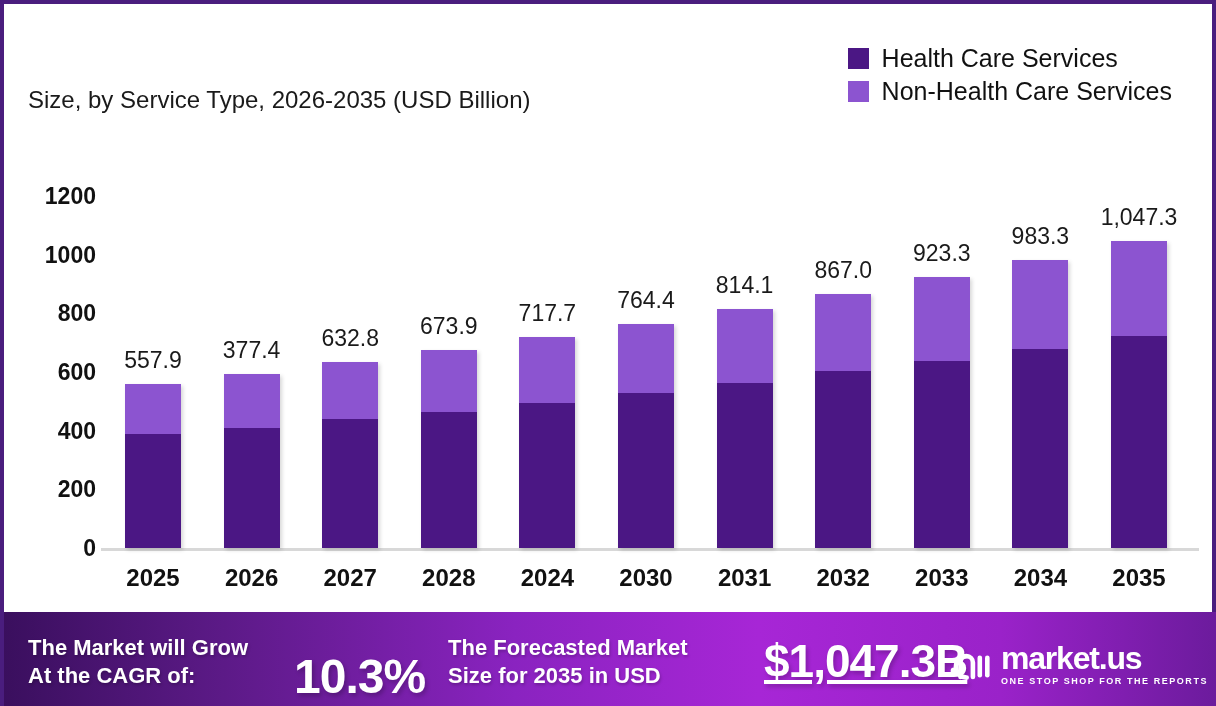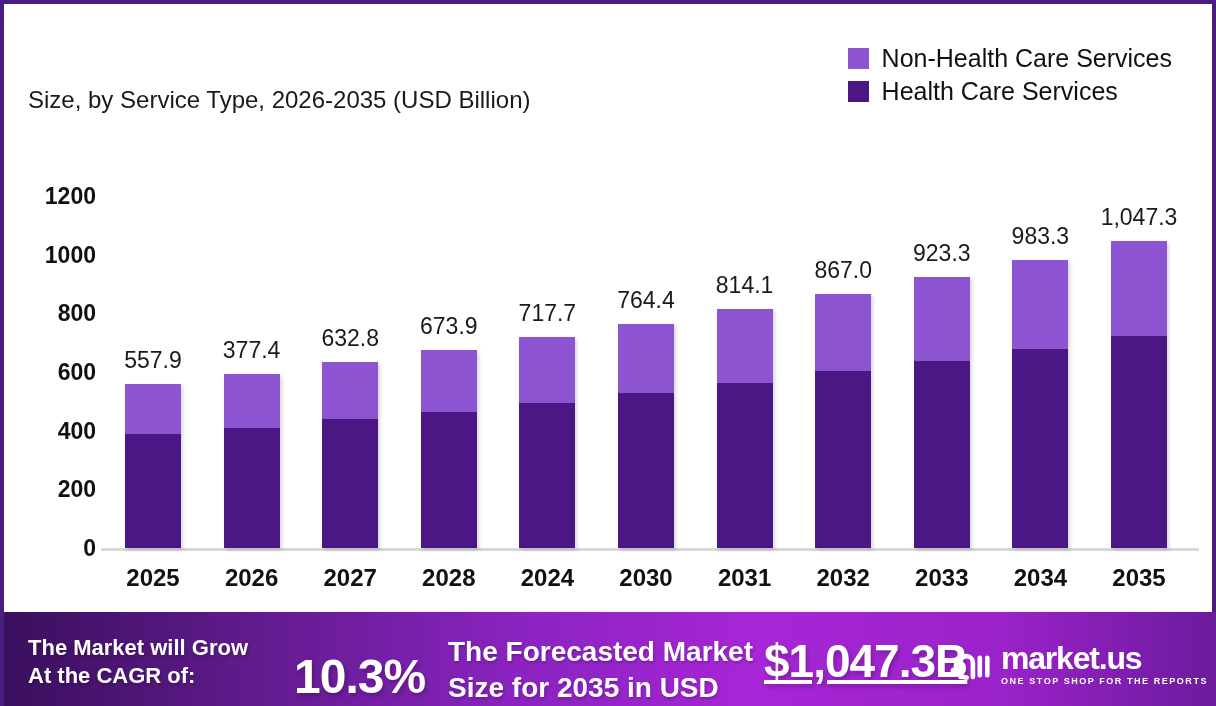--- a/index.html
+++ b/index.html
@@ -83,21 +83,21 @@
     font-size:22px;font-weight:bold;color:#ffffff;line-height:1.28;
     text-shadow:1px 2px 3px rgba(0,0,0,0.22);
   }
   .f-cagr{
     position:absolute;left:290px;top:37px;
     font-size:48px;font-weight:bold;color:#ffffff;letter-spacing:-1px;
     text-shadow:2px 3px 4px rgba(0,0,0,0.22);white-space:nowrap;
   }
   .f-txt2{
     position:absolute;left:444px;top:22px;
-    font-size:28px;font-weight:bold;color:#ffffff;line-height:1.28;
+    font-size:22px;font-weight:bold;color:#ffffff;line-height:1.28;
     text-shadow:1px 2px 3px rgba(0,0,0,0.22);
   }
   .f-size{
     position:absolute;left:760px;top:22px;
     font-size:46px;font-weight:bold;color:#ffffff;letter-spacing:-1px;
     text-shadow:2px 3px 4px rgba(0,0,0,0.22);white-space:nowrap;text-decoration:underline;
   }
   .f-logo{
     position:absolute;right:12px;top:30px;
     display:flex;align-items:center;gap:9px;
@@ -114,26 +114,26 @@
 </style>
 </head>
 <body>
 
 <div id="page">
 
   <div class="hdr-sub">Size, by Service Type, 2026-2035 (USD Billion)</div>
 
   <div class="legend" id="legend">
       <div class="legend-row">
+        <span class="legend-swatch" style="background: rgb(75, 23, 132);"></span>
+        <span class="legend-label">Health Care Services</span>
+      </div>
+      <div class="legend-row">
         <span class="legend-swatch" style="background: rgb(140, 84, 208);"></span>
         <span class="legend-label">Non-Health Care Services</span>
-      </div>
-      <div class="legend-row">
-        <span class="legend-swatch" style="background: rgb(75, 23, 132);"></span>
-        <span class="legend-label">Health Care Services</span>
       </div>
     </div>
 
   <div class="plot">
     <div class="ytick-wrap" id="yticks">
         <div class="ytick" style="top: 544px;">0</div>
         <div class="ytick" style="top: 485.333px;">200</div>
         <div class="ytick" style="top: 426.667px;">400</div>
         <div class="ytick" style="top: 368px;">600</div>
         <div class="ytick" style="top: 309.333px;">800</div>

